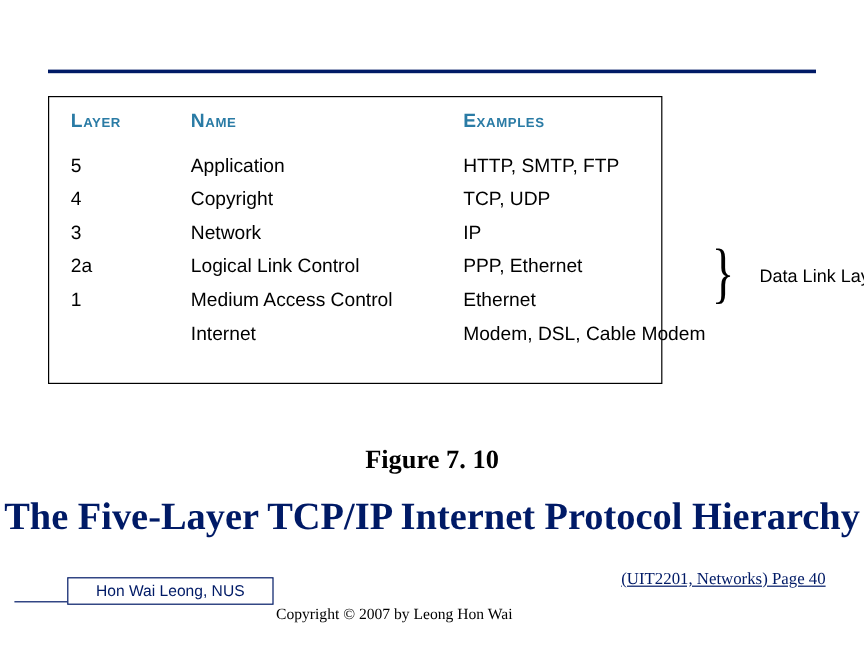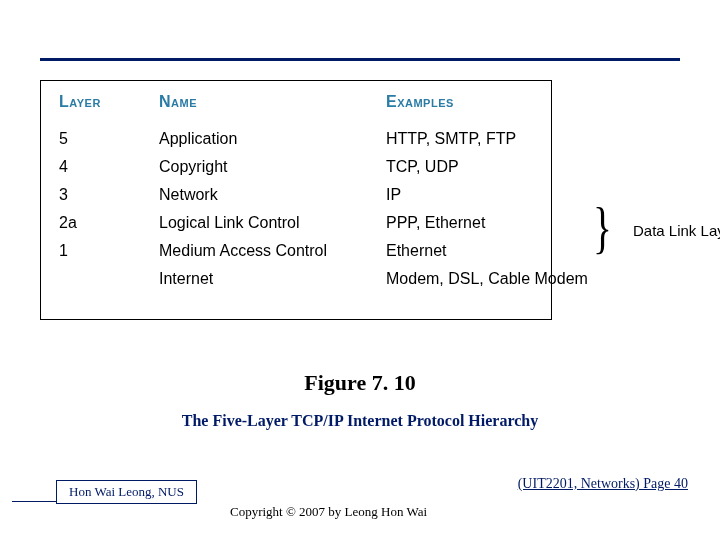--- a/index.html
+++ b/index.html
@@ -97,30 +97,30 @@
       color: #000;
     }
     .fig-title {
       position: absolute;
       top: 412px;
       left: 0;
       width: 720px;
       text-align: center;
       font-family: "Times New Roman", Times, serif;
       font-weight: 700;
-      font-size: 16px;
+      font-size: 32px;
       color: #001a66;
     }
     .author-box {
       position: absolute;
       bottom: 36px;
       left: 56px;
       border: 1.5px solid #001a66;
-      padding: 3px 12px;
-      font-family: Liberation Serif, serif;
+      padding: 3px 23px;
+      font-family: Liberation Sans, sans-serif;
       font-size: 13px;
       color: #001a66;
     }
     .author-rule {
       position: absolute;
       bottom: 38px;
       left: 12px;
       height: 1.5px;
       width: 44px;
       background: #001a66;

